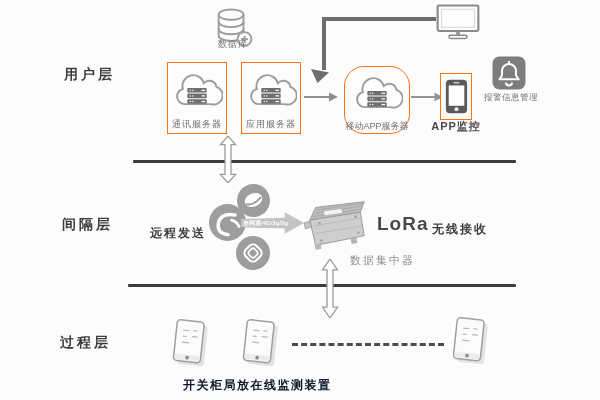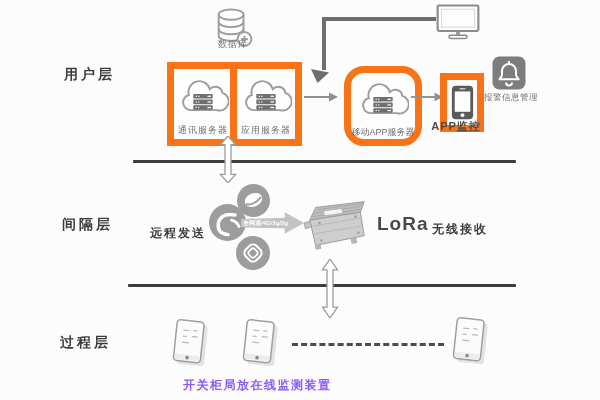--- a/index.html
+++ b/index.html
@@ -4,27 +4,27 @@
 <style>
   html,body{margin:0;padding:0;background:#ffffff;}
   .stage{
     position:relative;width:600px;height:400px;background:#fcfcfc;overflow:hidden;
     font-family:"Liberation Sans","DejaVu Sans",sans-serif;color:#3f3f3f;
   }
   .abs{position:absolute;}
   .layer-label{font-size:14px;font-weight:bold;letter-spacing:3px;color:#3c3c3c;}
   .icon-label{font-size:9px;color:#6f6f6f;text-align:center;letter-spacing:1px;}
   .bold-label{font-size:12px;font-weight:bold;color:#3c3c3c;letter-spacing:2px;}
-  .icon-box{border:7px solid #f97316;background:#fdfdfd;display:flex;flex-direction:column;align-items:center;justify-content:flex-start;}
+  .icon-box{border:1px solid #f97316;background:#fdfdfd;display:flex;flex-direction:column;align-items:center;justify-content:flex-start;}
   .sep-line{height:3px;background:#3c3c3c;border-radius:1px;}
   .hbar{background:#6e6e6e;}
   .lora-text{font-size:19px;font-weight:bold;color:#4a4a4a;letter-spacing:1px;}
   .concentrator{font-size:11px;color:#8f8f8f;letter-spacing:2px;}
   .net-text{font-size:6px;color:#fdfdfd;font-weight:bold;white-space:nowrap;}
-  .bottom-label{font-size:12px;font-weight:bold;letter-spacing:1.5px;color:#8b5cf6;}
+  .bottom-label{font-size:12px;font-weight:bold;letter-spacing:1.5px;color:#0f172a;}
   .desktop-label{font-size:9px;color:#6f6f6f;text-align:center;word-break:break-all;line-height:1.3;}
   .small-label{font-size:8.5px;color:#6f6f6f;text-align:right;letter-spacing:0.5px;}
   .app-label{font-size:11px;font-weight:bold;color:#4a4a4a;letter-spacing:1px;}
   .dashed-line{border-top:3px dashed #4c4c4c;height:0;}
   svg{display:block;}
 </style>
 </head>
 <body>
 
 <svg width="0" height="0" style="position:absolute">
@@ -152,21 +152,21 @@
     </svg>
   <div class="abs icon-label" style="left:205px;top:38px;width:56px;">数据库</div>
 
   <div class="abs icon-box" style="left:167px;top:62px;width:58px;height:70px;">
     <svg style="width:52px;height:42px;margin-top:8px;">
         <use href="#sym-cloud-server"></use>
       </svg>
     <div class="icon-label" style="margin-top:5px;">通讯服务器</div>
   </div>
 
-  <div class="abs icon-box" style="left:230px;top:62px;width:58px;height:70px;">
+  <div class="abs icon-box" style="left:241px;top:62px;width:58px;height:70px;">
     <svg style="width:52px;height:42px;margin-top:8px;">
         <use href="#sym-cloud-server"></use>
       </svg>
     <div class="icon-label" style="margin-top:5px;">应用服务器</div>
   </div>
 
   <svg class="abs" style="left:303px;top:92px;width:36px;height:10px;">
       <use href="#sym-arrow-right"></use>
     </svg>
 
@@ -222,20 +222,21 @@
   <svg class="abs" style="left:241px;top:210px;width:64px;height:26px;">
       <use href="#sym-block-arrow"></use>
     </svg>
   <div class="abs net-text" style="left:243px;top:219px;">全网通/4G/3g/2g</div>
 
   <svg class="abs" style="left:302px;top:196px;width:70px;height:56px;">
       <use href="#sym-lora-device"></use>
     </svg>
   <div class="abs lora-text" style="left:377px;top:213px;">LoRa</div>
   <div class="abs bold-label" style="left:432px;top:221px;">无线接收</div>
+  <div class="abs concentrator" style="left:350px;top:253px;">数据集中器</div>
 
   <div class="abs sep-line" style="left:128px;top:284px;width:388px;"></div>
   <svg class="abs" style="left:321px;top:259px;width:18px;height:59px;">
       <use href="#sym-dbl-arrow"></use>
     </svg>
 
   <svg class="abs" style="left:170px;top:318px;width:42px;height:54px;">
       <use href="#sym-device"></use>
     </svg>
   <svg class="abs" style="left:240px;top:318px;width:42px;height:54px;">

